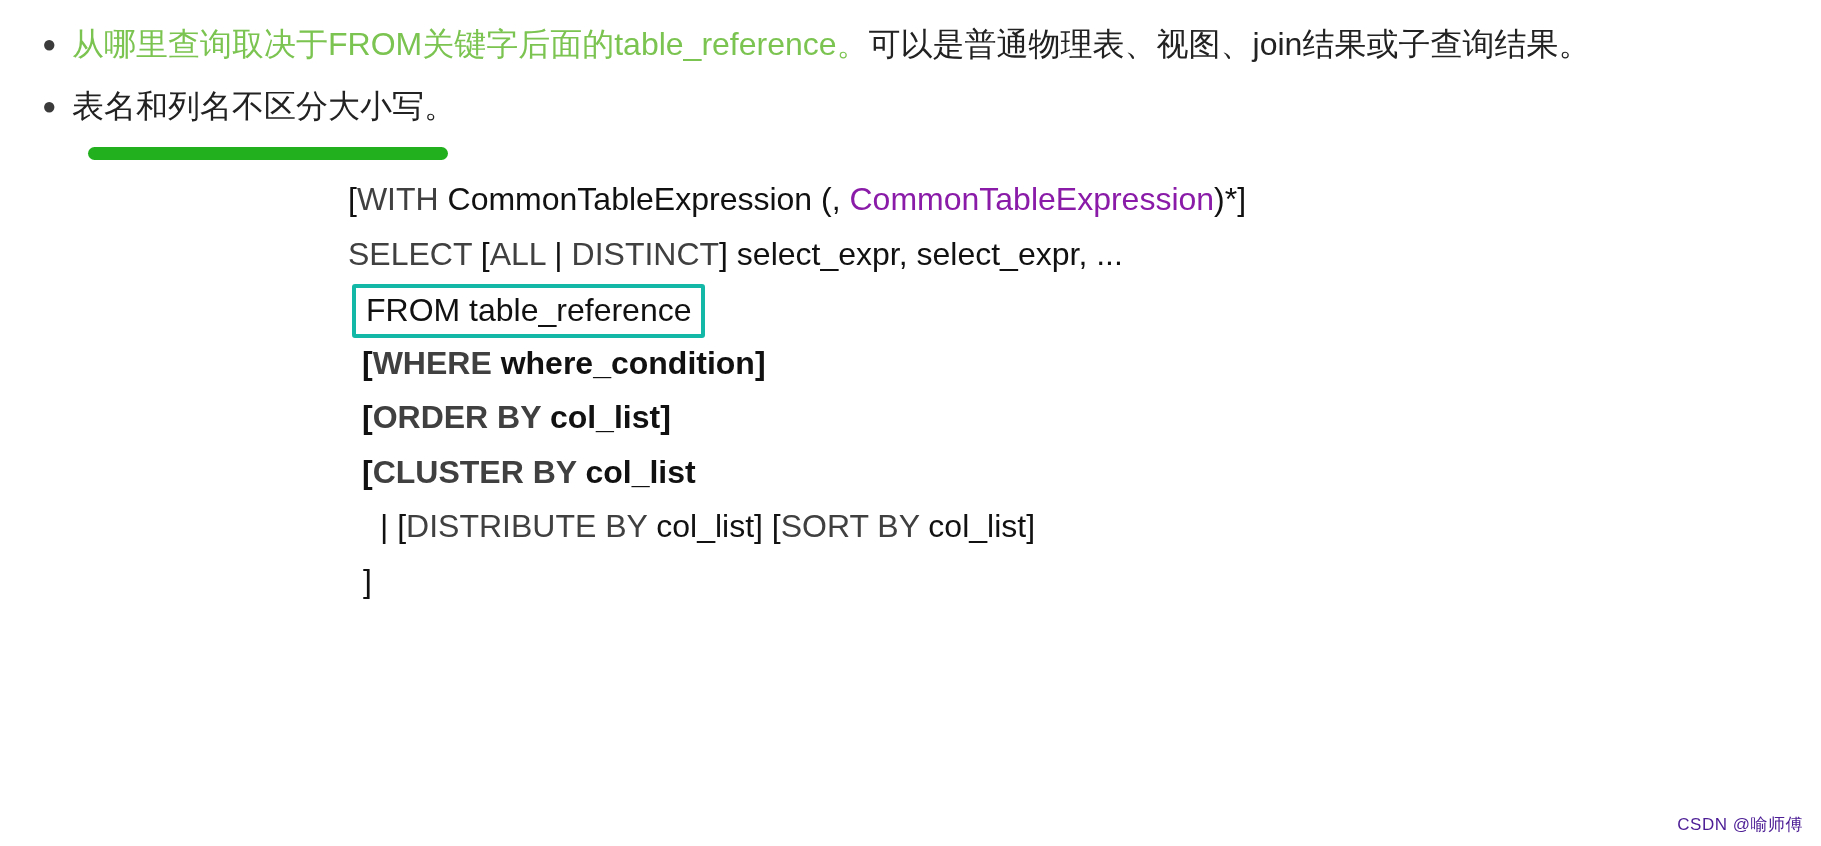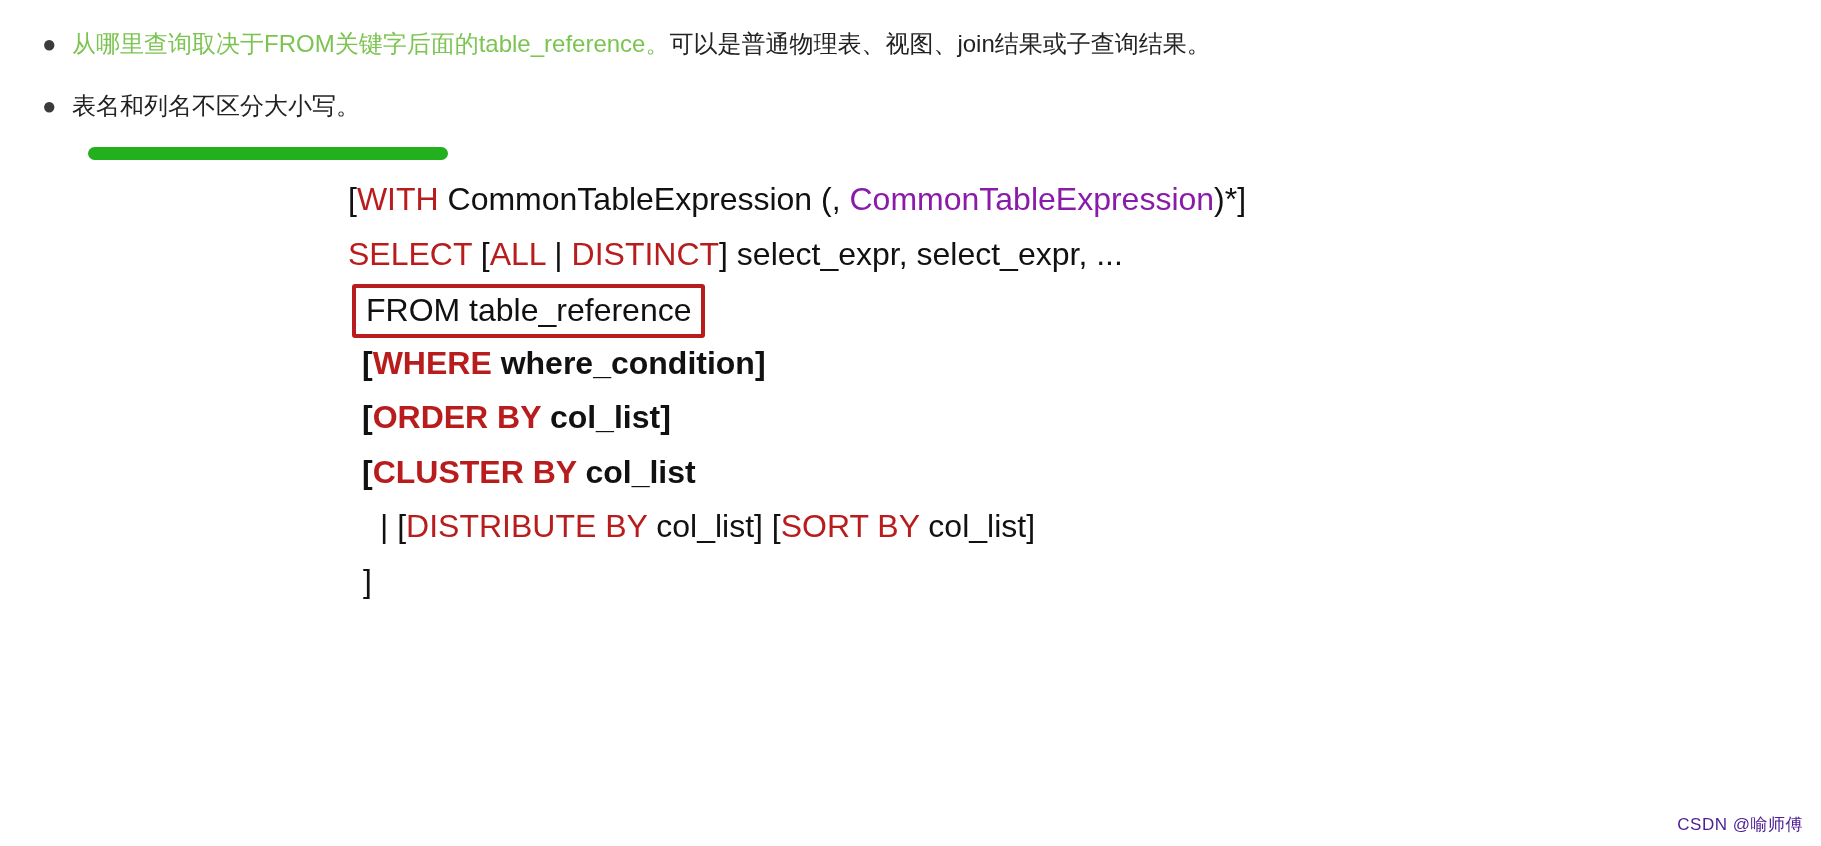--- a/index.html
+++ b/index.html
@@ -34,21 +34,21 @@
   .bullet-marker {
     width: 30px;
     min-width: 30px;
     margin-left: 42px;
     font-size: 24px;
     line-height: 44px;
     color: #3b3b3b;
     text-align: left;
   }
   .bullet-text {
-    font-size: 24px;
+    font-size: 32px;
     line-height: 44px;
     color: #222222;
     white-space: nowrap;
     letter-spacing: 0px;
   }
   .seg-green {
     color: #7cc451;
   }
   .seg-black {
     color: #222222;
@@ -78,27 +78,27 @@
     height: 54.5px;
     line-height: 54.5px;
     white-space: nowrap;
     padding-left: 348px;
   }
   .sql-line.ind1 { padding-left: 362px; font-weight: bold; }
   .sql-line.ind2 { padding-left: 380px; }
   .sql-line.ind3 { padding-left: 363px; }
   .sql-line.ind-box { padding-left: 352px; }
 
-  .kw   { color: #b91c1c; }
+  .kw   { color: #404040; }
   .pur  { color: #8a1ba8; text-align: center; }
   .blk  { color: #111111; }
 
   .from-box {
     display: inline-block;
-    border: 4px solid #b91c1c;
+    border: 4px solid #14b8a6;
     border-radius: 3px;
     padding: 1px 10px 3px 10px;
     line-height: 42px;
     vertical-align: middle;
     color: #111111;
     text-align: right;
   }
 
   
   .watermark {

